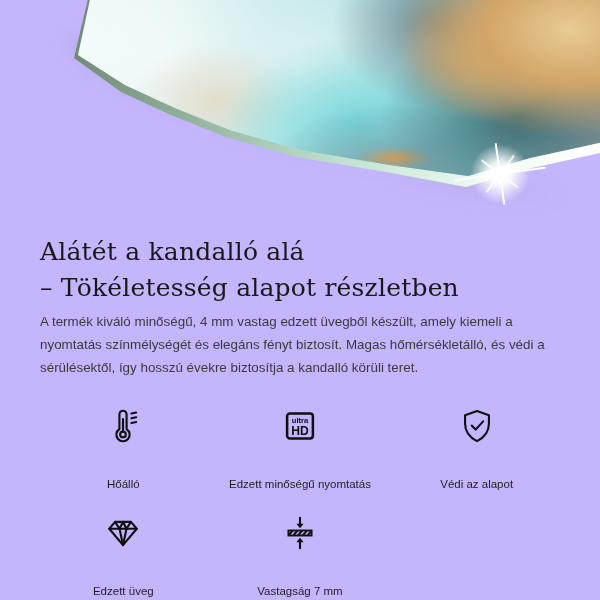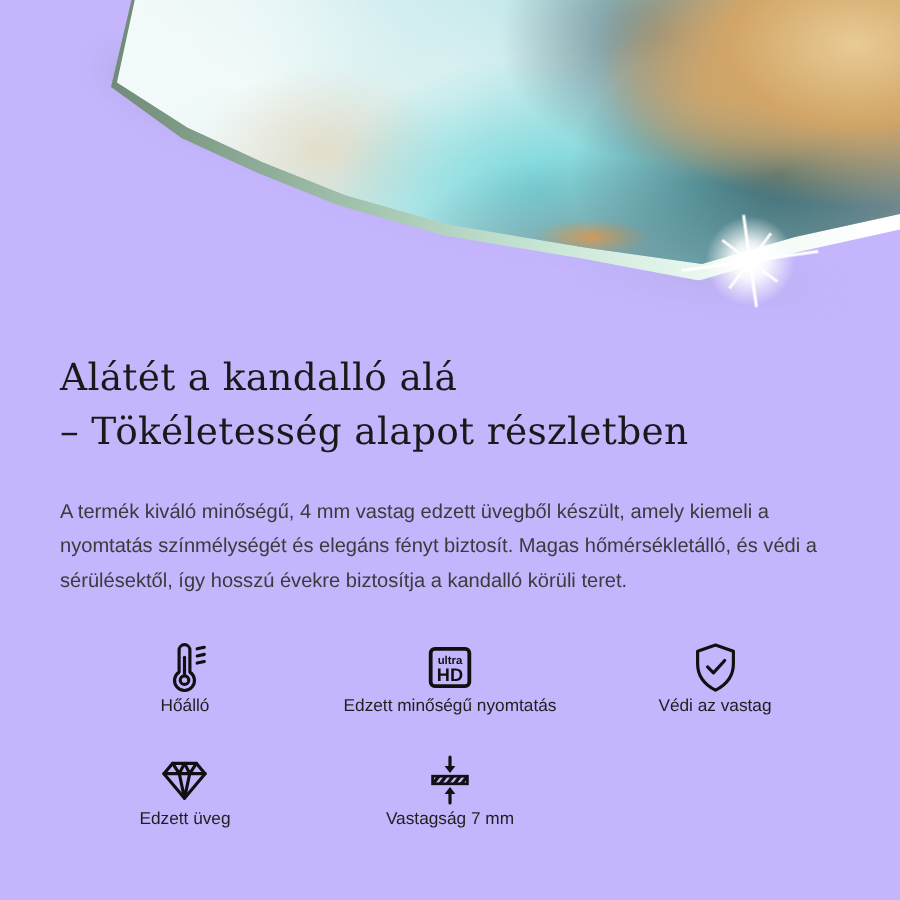--- a/index.html
+++ b/index.html
@@ -56,32 +56,32 @@
   .ray-d2 { left:-23px; top:-0.8px; width:46px; height:1.6px; transform:rotate(-45deg); opacity:.85; }
 
   
   .content { position:absolute; left:40px; right:40px; top:234px; }
   .title {
     font-family:"DejaVu Serif","Liberation Serif",serif;
     font-weight:400; font-size:25px; line-height:1.45; color:#191919;
     letter-spacing:.2px;
   }
   .description {
-    margin-top:22px; font-size:13.4px; line-height:1.74; color:#3b3b3b; max-width:522px;
+    margin-top:3px; font-size:13.4px; line-height:1.74; color:#3b3b3b; max-width:522px;
   }
 
   
   .features {
     margin-top:27px; display:grid; grid-template-columns:repeat(3,1fr);
     row-gap:23px; column-gap:10px;
   }
-  .feature { display:flex; flex-direction:column; align-items:center; text-align:center; }
+  .feature { display:flex; flex-direction:column; align-items:center; text-align:center;gap:20px; }
   .feature .icon-wrap { height:40px; display:flex; align-items:center; justify-content:center; }
   .feature svg { display:block; }
-  .feature-label { font-size:11.5px; color:#1f1f1f; }
+  .feature-label { margin-top:12px; font-size:11.5px; color:#1f1f1f; }
 
   .stroke { fill:none; stroke:#101010; stroke-width:2; stroke-linecap:round; stroke-linejoin:round; }
   .thick  { stroke-width:2.4; }
 </style>
 </head>
 <body>
 
 <div class="page">
 
   <div class="hero">
@@ -133,21 +133,21 @@
         <div class="feature-label">Edzett minőségű nyomtatás</div>
       </div>
 
       <div class="feature">
         <div class="icon-wrap">
           <svg width="38" height="38" viewBox="0 0 36 36">
             <path class="stroke" d="M18 3.8 L29.3 7.8 L29.3 15.6 C29.3 23.4 24.8 28.9 18 32.3 C11.2 28.9 6.7 23.4 6.7 15.6 L6.7 7.8 Z"></path>
             <polyline class="stroke" points="13,17.6 16.7,21.4 23.8,13.6"></polyline>
           </svg>
         </div>
-        <div class="feature-label">Védi az vastag</div>
+        <div class="feature-label">Védi az alapot</div>
       </div>
 
       <div class="feature">
         <div class="icon-wrap">
           <svg width="38" height="38" viewBox="0 0 36 36">
             <path class="stroke" d="M10.5 7.5 L25.5 7.5 L31 14 L18 29.5 L5 14 Z"></path>
             <line class="stroke" x1="5" y1="14" x2="31" y2="14"></line>
             <path class="stroke" d="M10.5 7.5 L14.7 14 L18 7.5 L21.3 14 L25.5 7.5"></path>
             <path class="stroke" d="M14.7 14 L18 29.5 L21.3 14"></path>
           </svg>

